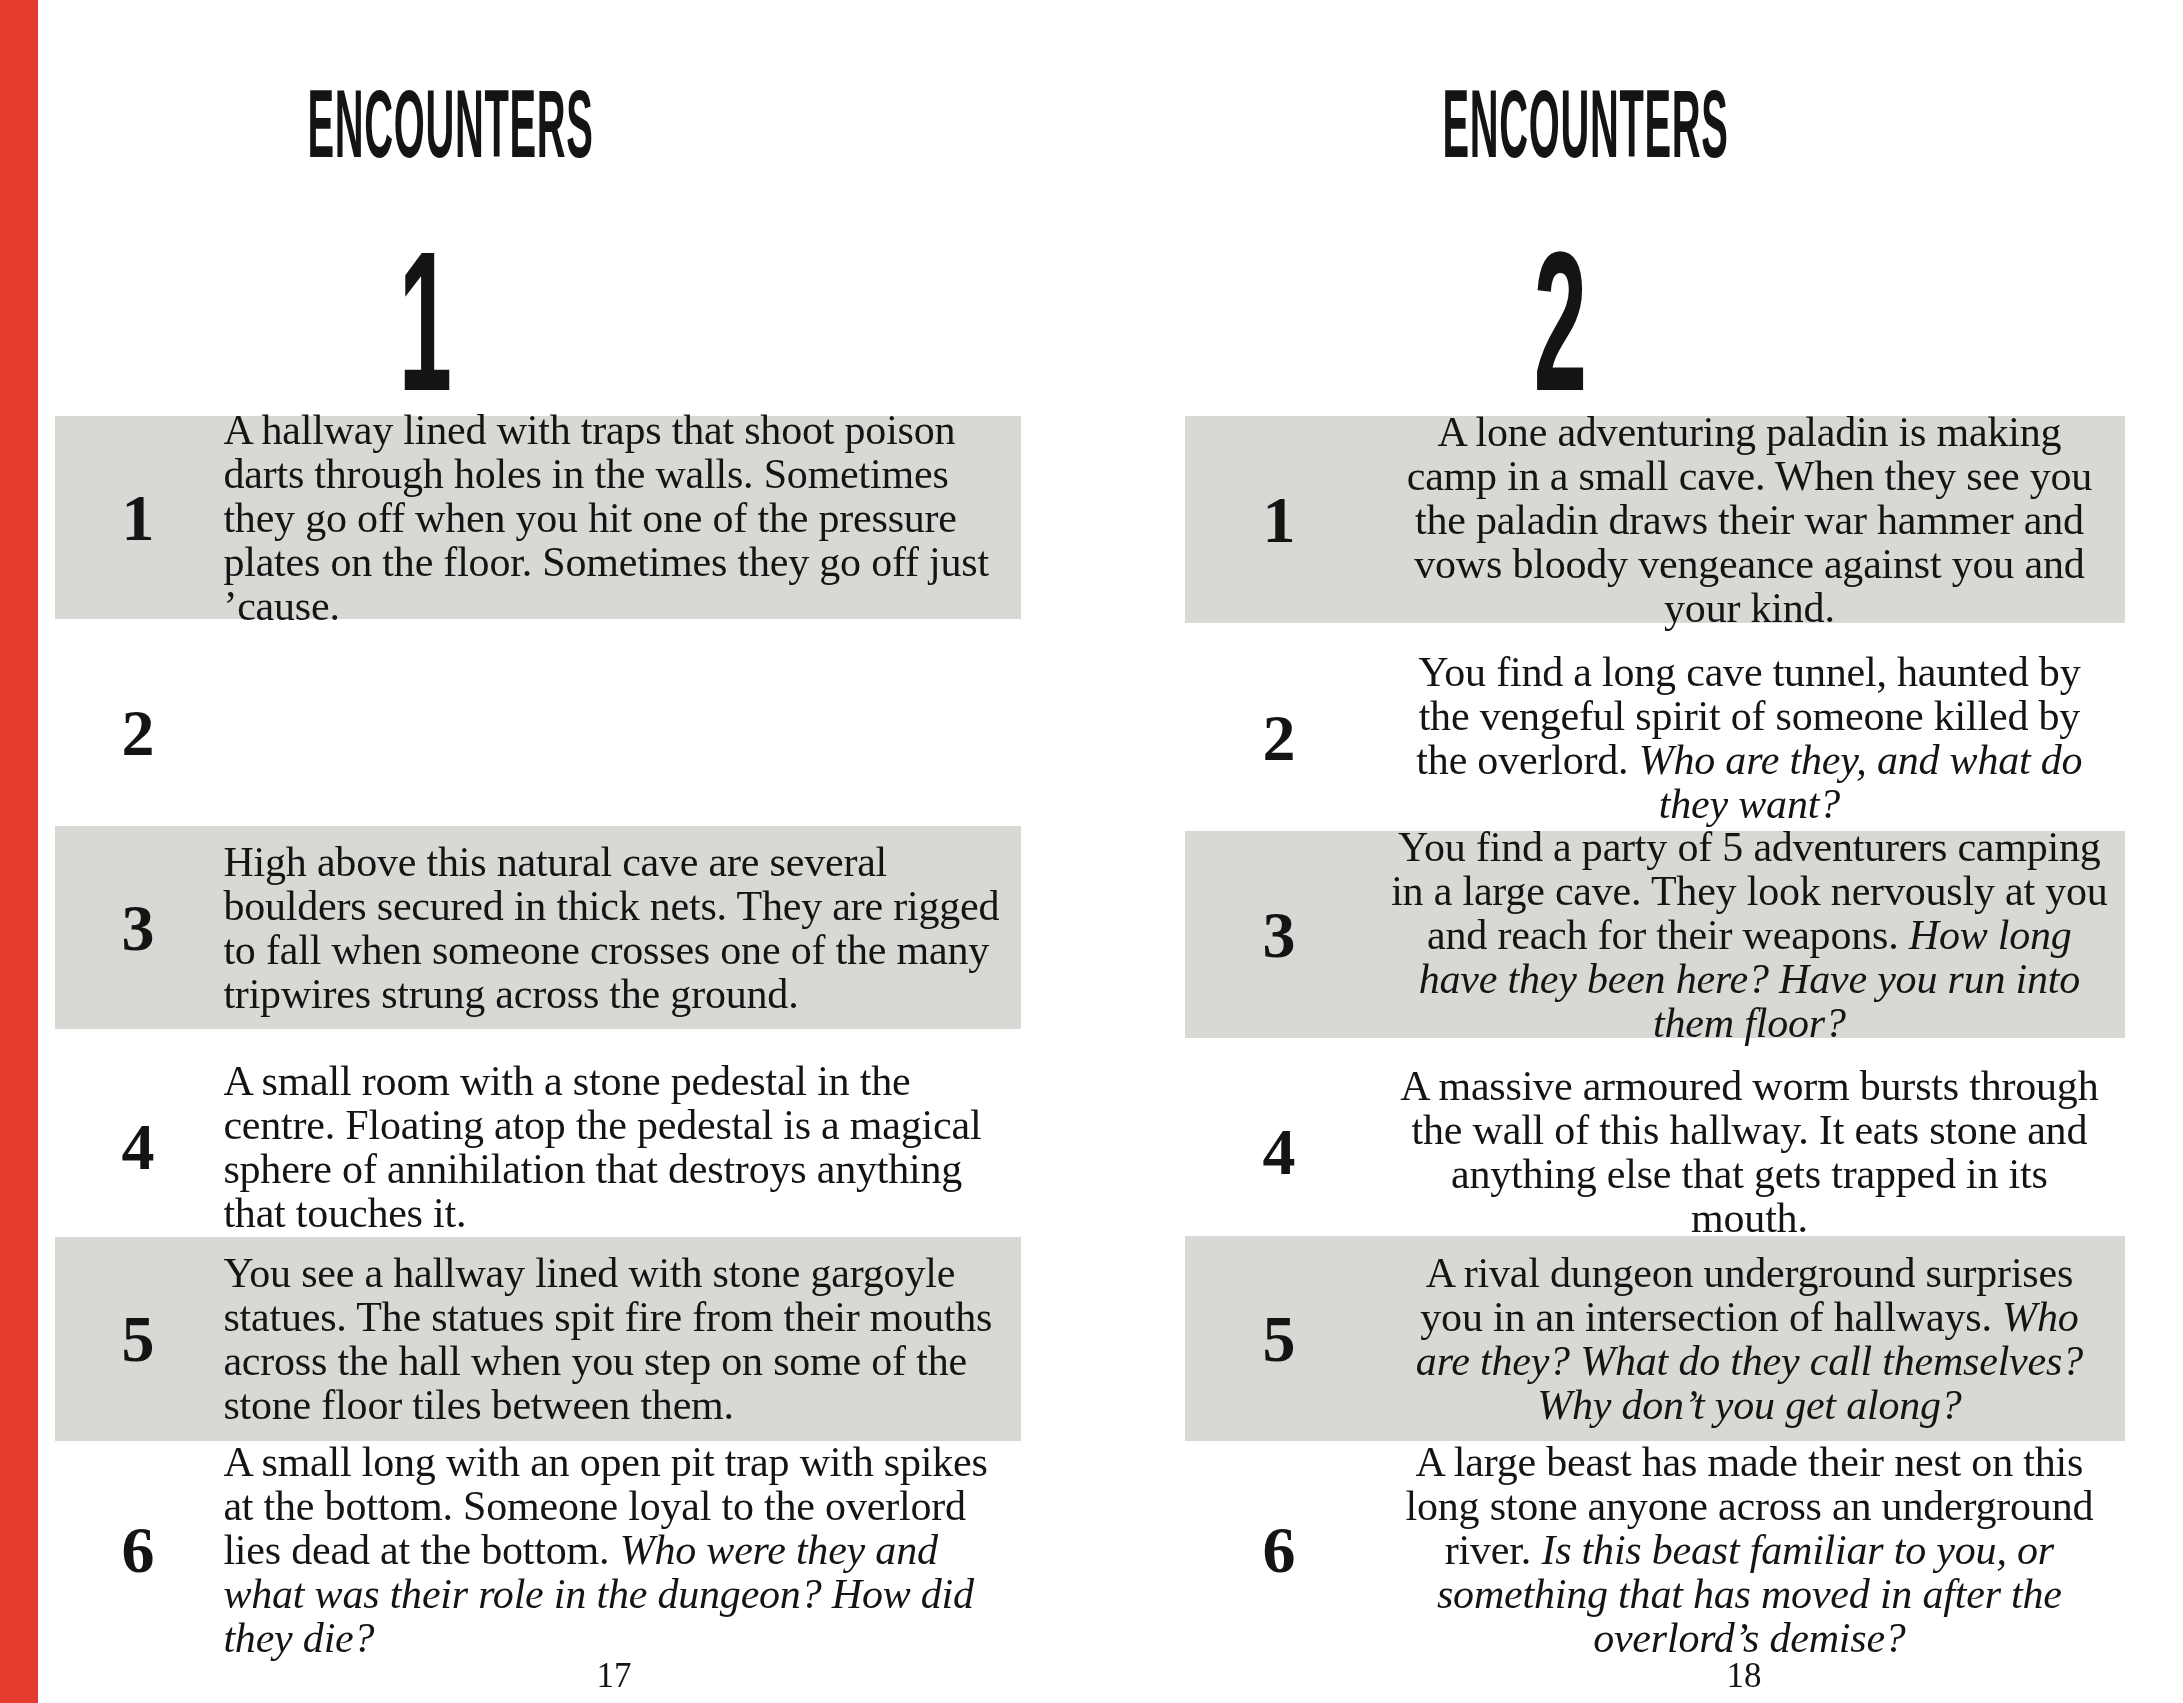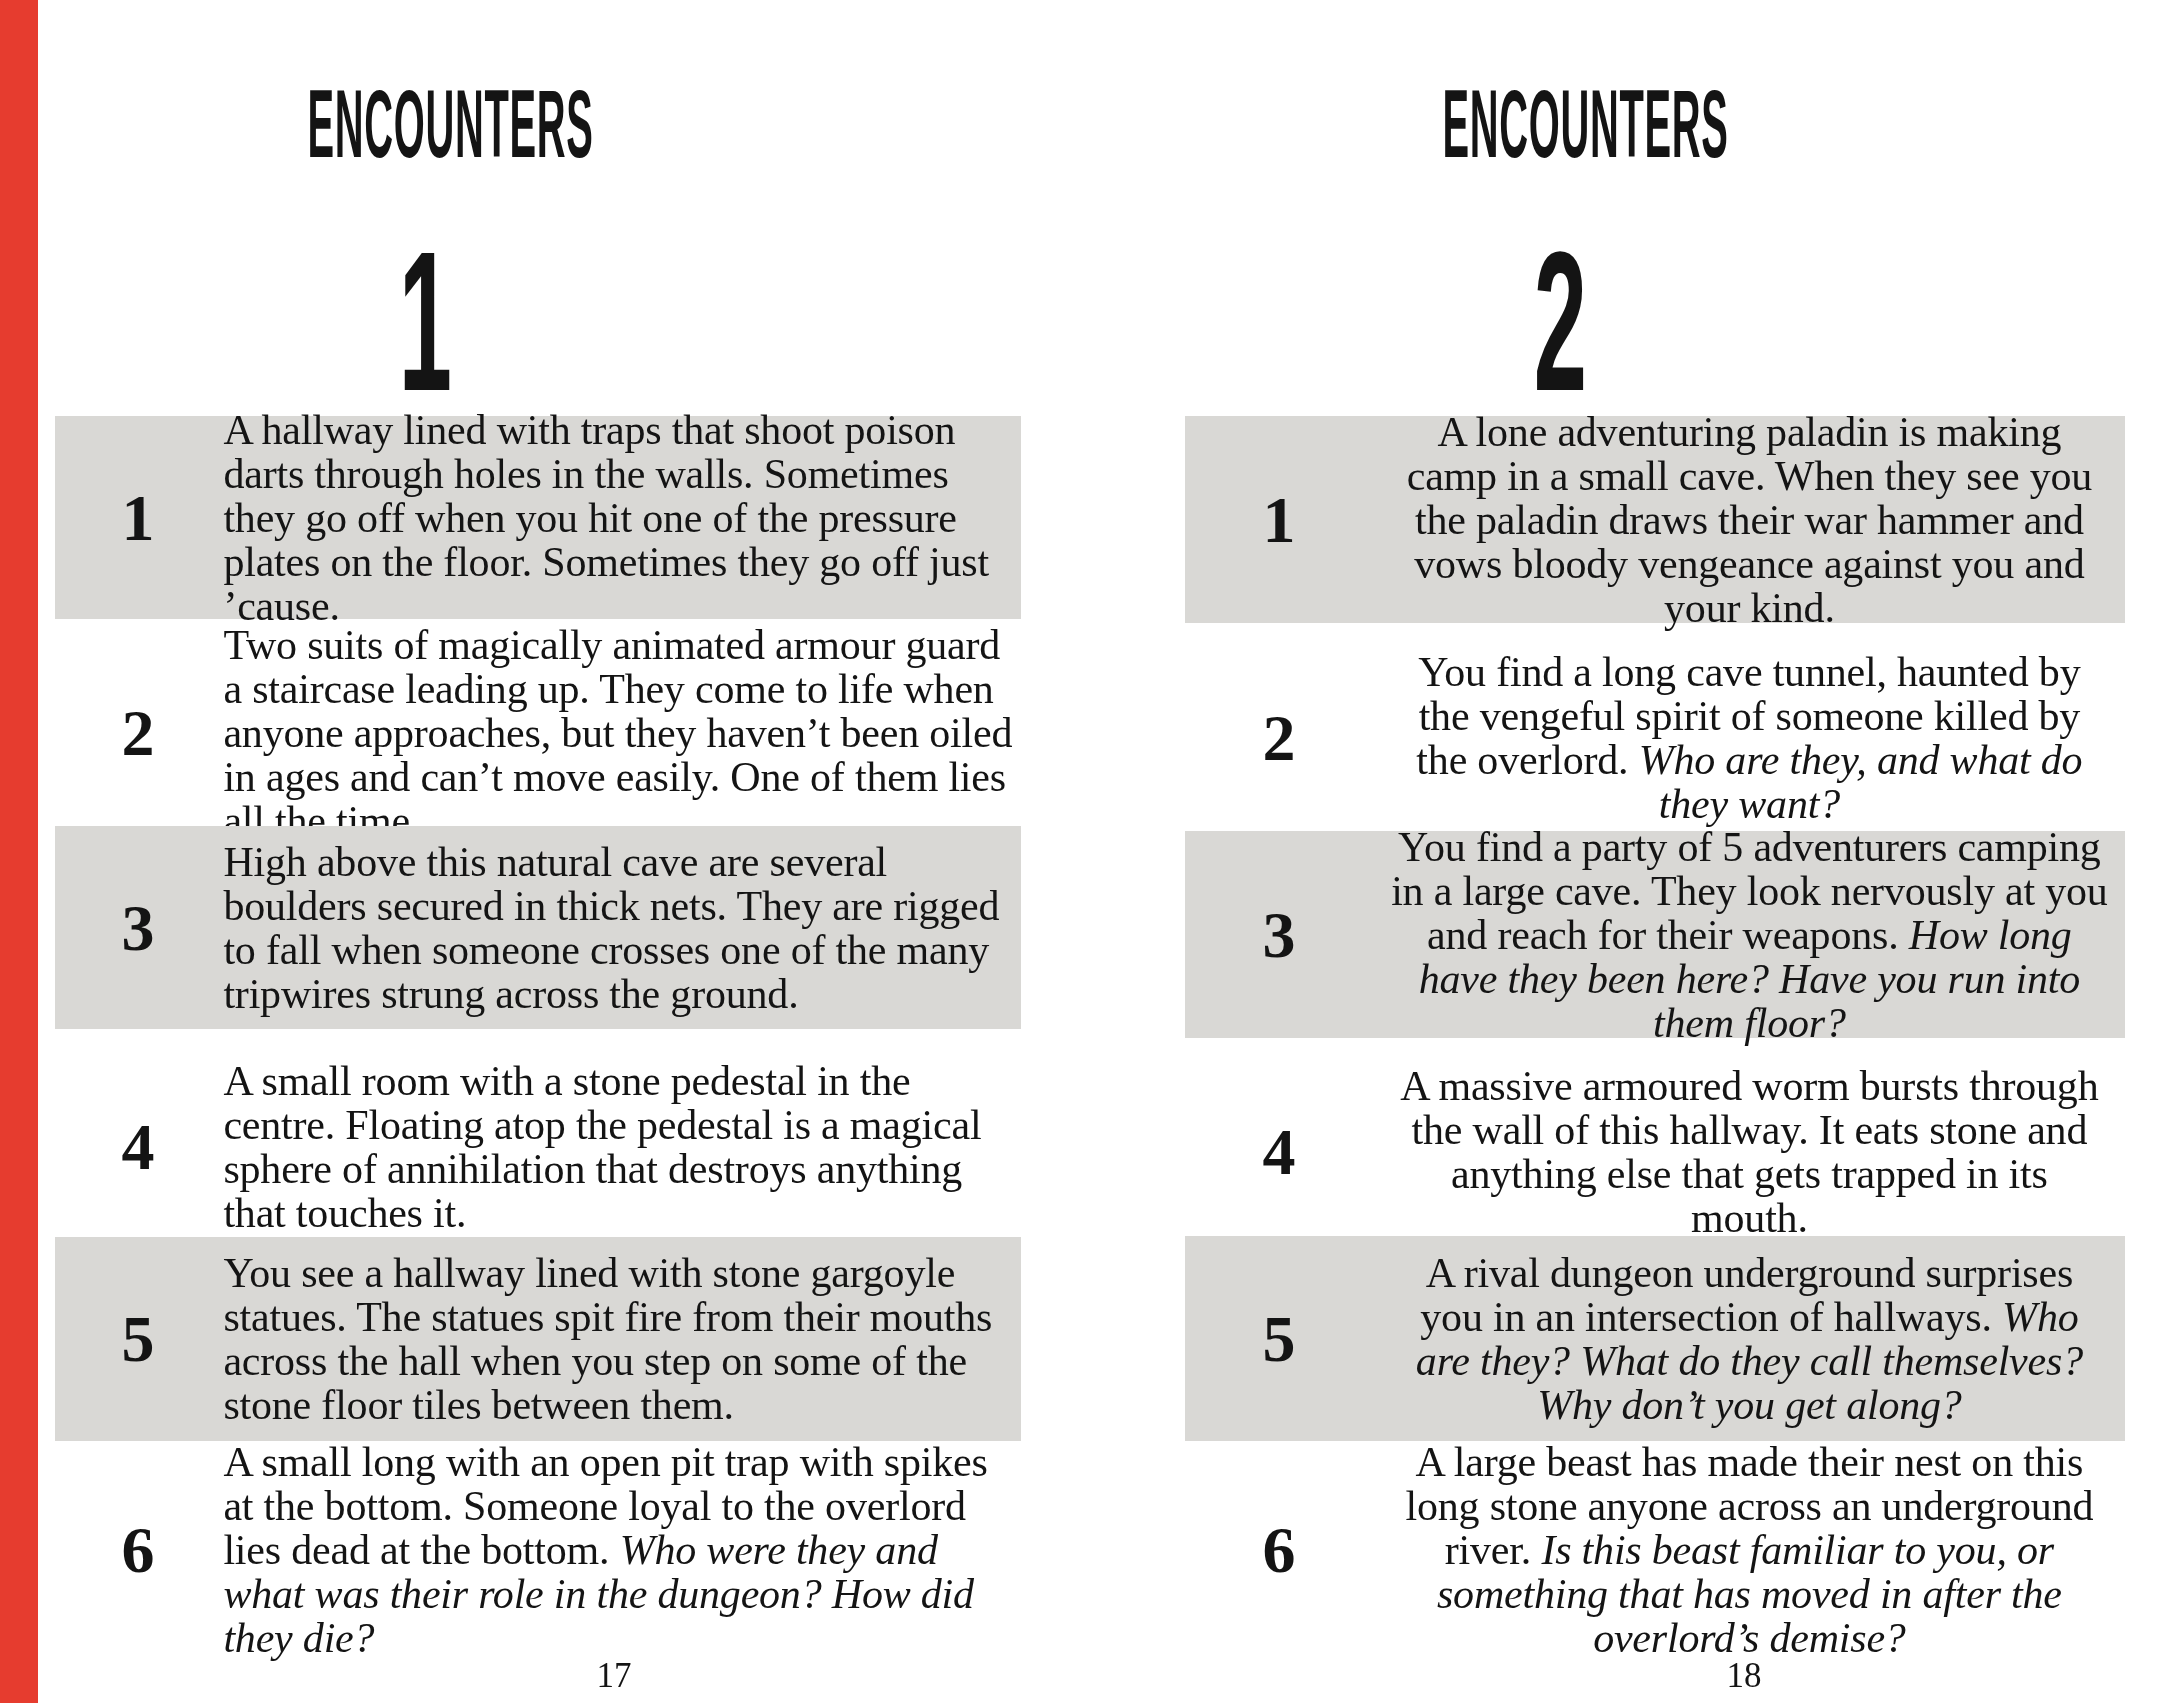--- a/index.html
+++ b/index.html
@@ -93,21 +93,20 @@
   <div class="big-num title-left">
     <span class="squeeze">1</span>
   </div>
 
   <div class="row rowL shaded" style="top:416px;height:203px;">
     <div class="num">1</div>
     <div class="txt"><span>A hallway lined with traps that shoot poison darts through holes in the walls. Sometimes they go off when you hit one of the pressure plates on the floor. Sometimes they go off just ’cause.</span><span class="it"></span></div>
   </div>
   <div class="row rowL" style="top:639px;height:187px;">
     <div class="num">2</div>
-    <div class="txt"><span>Two suits of magically animated armour guard a staircase leading up. They come to life when anyone approaches, but they haven’t been oiled in ages and can’t move easily. One of them lies all the time.</span><span class="it"></span></div>
   </div>
   <div class="row rowL shaded" style="top:826px;height:203px;">
     <div class="num">3</div>
     <div class="txt"><span>High above this natural cave are several boulders secured in thick nets. They are rigged to fall when someone crosses one of the many tripwires strung across the ground.</span><span class="it"></span></div>
   </div>
   <div class="row rowL" style="top:1057px;height:180px;">
     <div class="num">4</div>
     <div class="txt"><span>A small room with a stone pedestal in the centre. Floating atop the pedestal is a magical sphere of annihilation that destroys anything that touches it.</span><span class="it"></span></div>
   </div>
   <div class="row rowL shaded" style="top:1237px;height:204px;">

